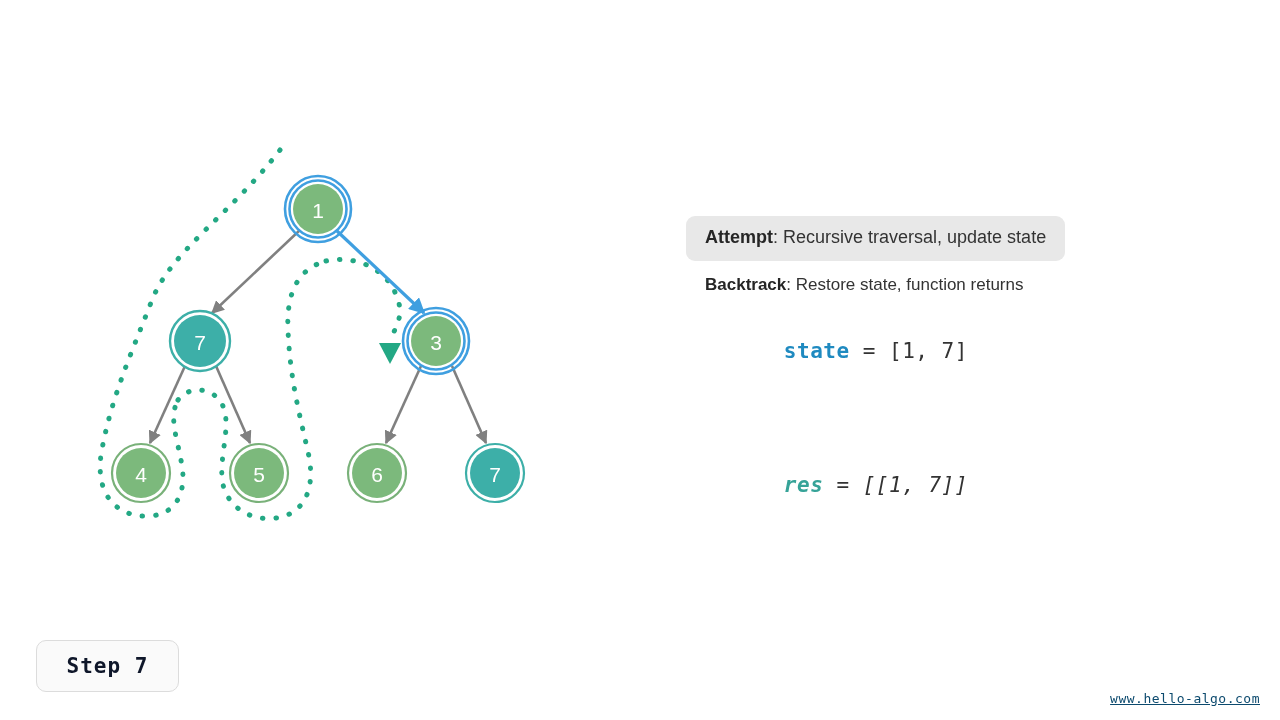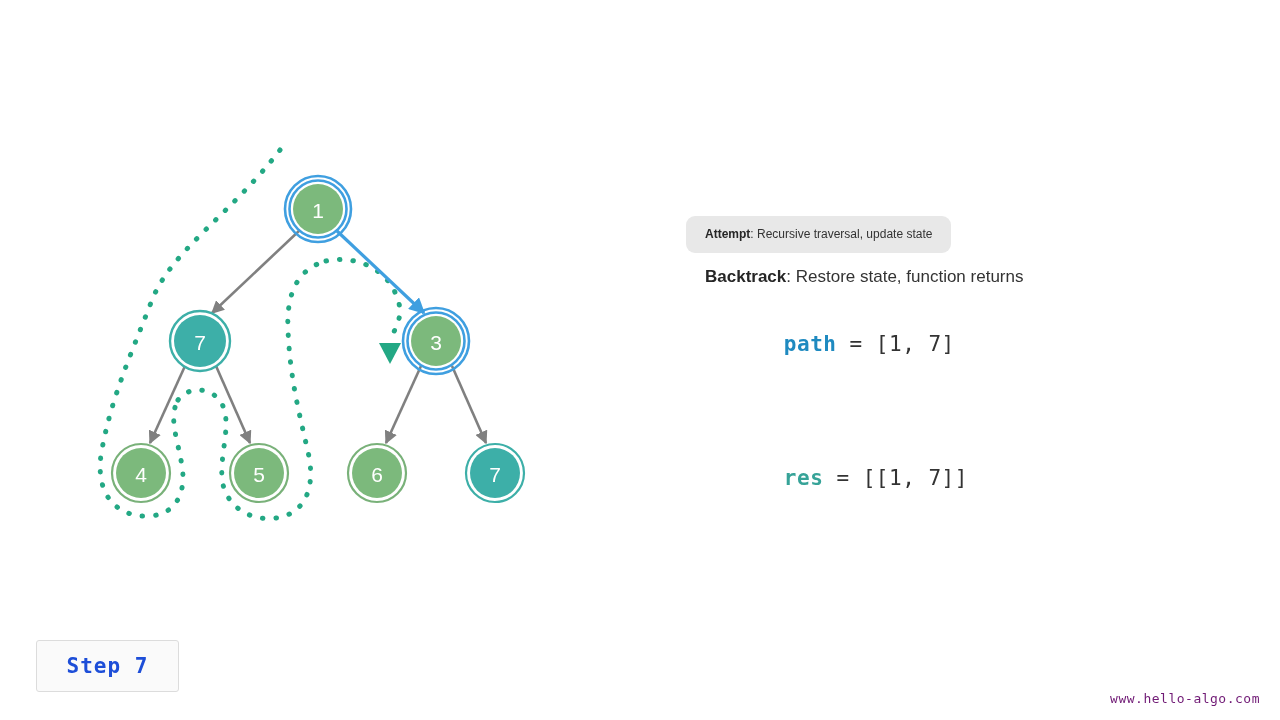--- a/index.html
+++ b/index.html
@@ -37,21 +37,21 @@
     position: absolute;
     left: 686px;
     top: 216px;
     width: 520px;
   }
   .attempt-row {
     display: inline-block;
     background: #e8e8e8;
     border-radius: 9px;
     padding: 11px 19px 12px 19px;
-    font-size: 12px;
+    font-size: 18px;
     color: #333333;
     line-height: 1.2;
     white-space: nowrap;
   }
   .backtrack-row {
     padding: 14px 19px 4px 19px;
     font-size: 17px;
     color: #333333;
     line-height: 1.2;
     white-space: nowrap;
@@ -61,60 +61,61 @@
     color: #262626;
   }
   .code-row {
     padding: 16px 19px 0 19px;
     font-family: "DejaVu Sans Mono", monospace;
     font-size: 21px;
     color: #333333;
     white-space: pre;
     letter-spacing: 0.5px;
   }
-  .code-row.spaced { padding-top: 62px; }
+  .code-row.spaced { padding-top: 62px; font-style: italic; }
   .var-path {
     color: #1f8ac0;
     font-weight: bold;
   }
   .var-res {
     color: #36a398;
     font-weight: bold;
   }
 
   
   #step-badge {
     position: absolute;
     left: 36px;
     top: 640px;
     width: 143px;
     height: 52px;
     box-sizing: border-box;
     border: 1px solid #dcdcdc;
-    border-radius: 3px;
+    border-radius: 10px;
     background: #fafafa;
     display: flex;
     align-items: center;
     justify-content: center;
     font-family: "DejaVu Sans Mono", monospace;
     font-size: 21px;
     font-weight: bold;
-    color: #1d4ed8;
+    color: #0f172a;
     letter-spacing: 1px;
   }
 
   
   #watermark {
     position: absolute;
     right: 20px;
     bottom: 14px;
     font-family: "DejaVu Sans Mono", monospace;
     font-size: 13px;
-    color: #701a75;
+    color: #0c4a6e;
     letter-spacing: 0.5px;
+    text-decoration: underline;
   }
 </style>
 </head>
 <body>
 
 <div id="stage">
 
   <svg id="tree-svg" viewBox="0 0 660 600">
     <defs>
       <marker id="arrow-gray" viewBox="0 0 10 10" refX="9" refY="5" markerWidth="5" markerHeight="5" orient="auto-start-reverse">
@@ -207,21 +208,21 @@
 
     <div class="attempt-row">
       <span class="lbl-bold">Attempt</span><span>: </span><span>Recursive traversal, update state</span>
     </div>
 
     <div class="backtrack-row">
       <span class="lbl-bold">Backtrack</span><span>: </span><span>Restore state, function returns</span>
     </div>
 
     <div class="code-row">
-      <span class="var-path">path</span><span> = [1, 7]</span>
+      <span class="var-path">state</span><span> = [1, 7]</span>
     </div>
 
     <div class="code-row spaced">
       <span class="var-res">res</span><span> = [[1, 7]]</span>
     </div>
   </div>
 
   <div id="step-badge">
     <span>Step 7</span>
   </div>

